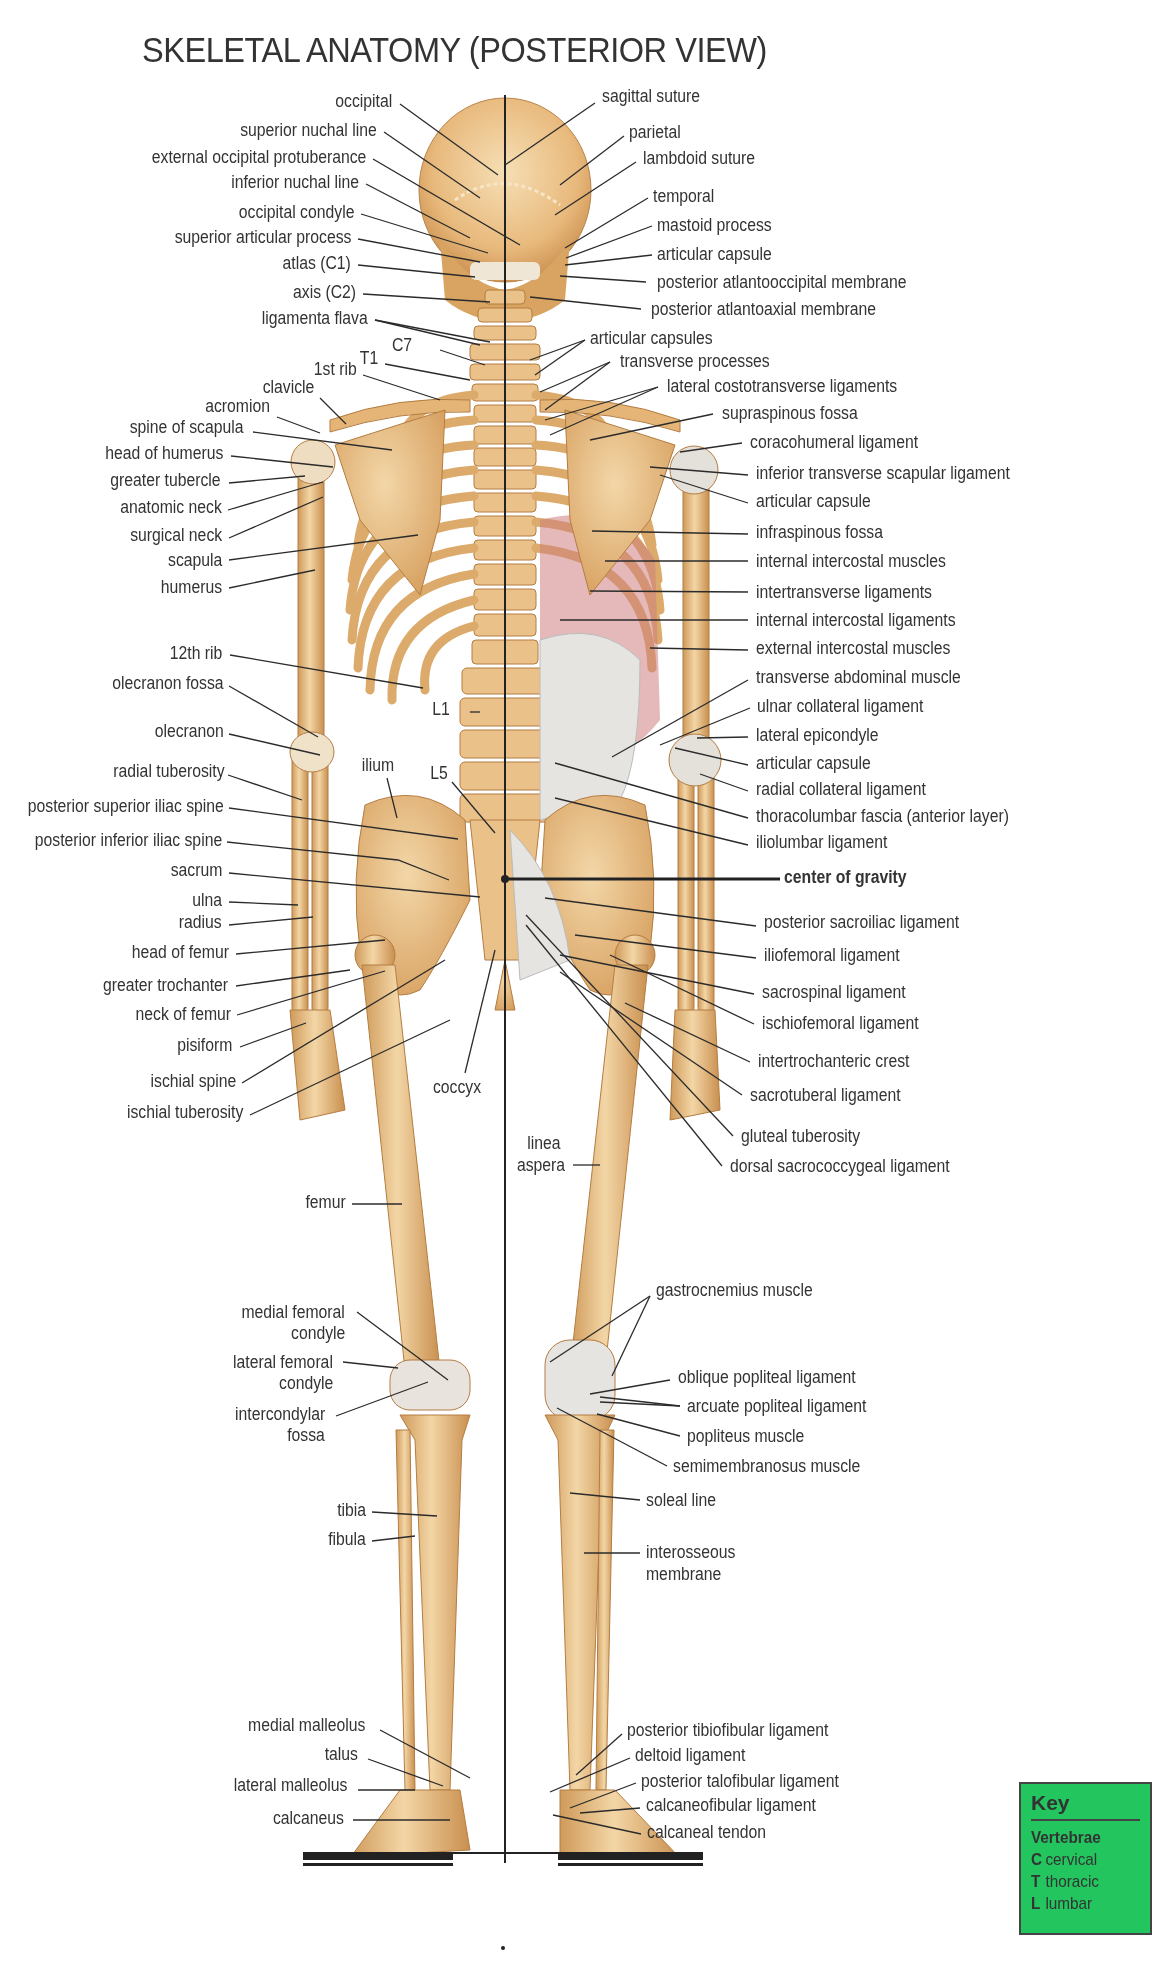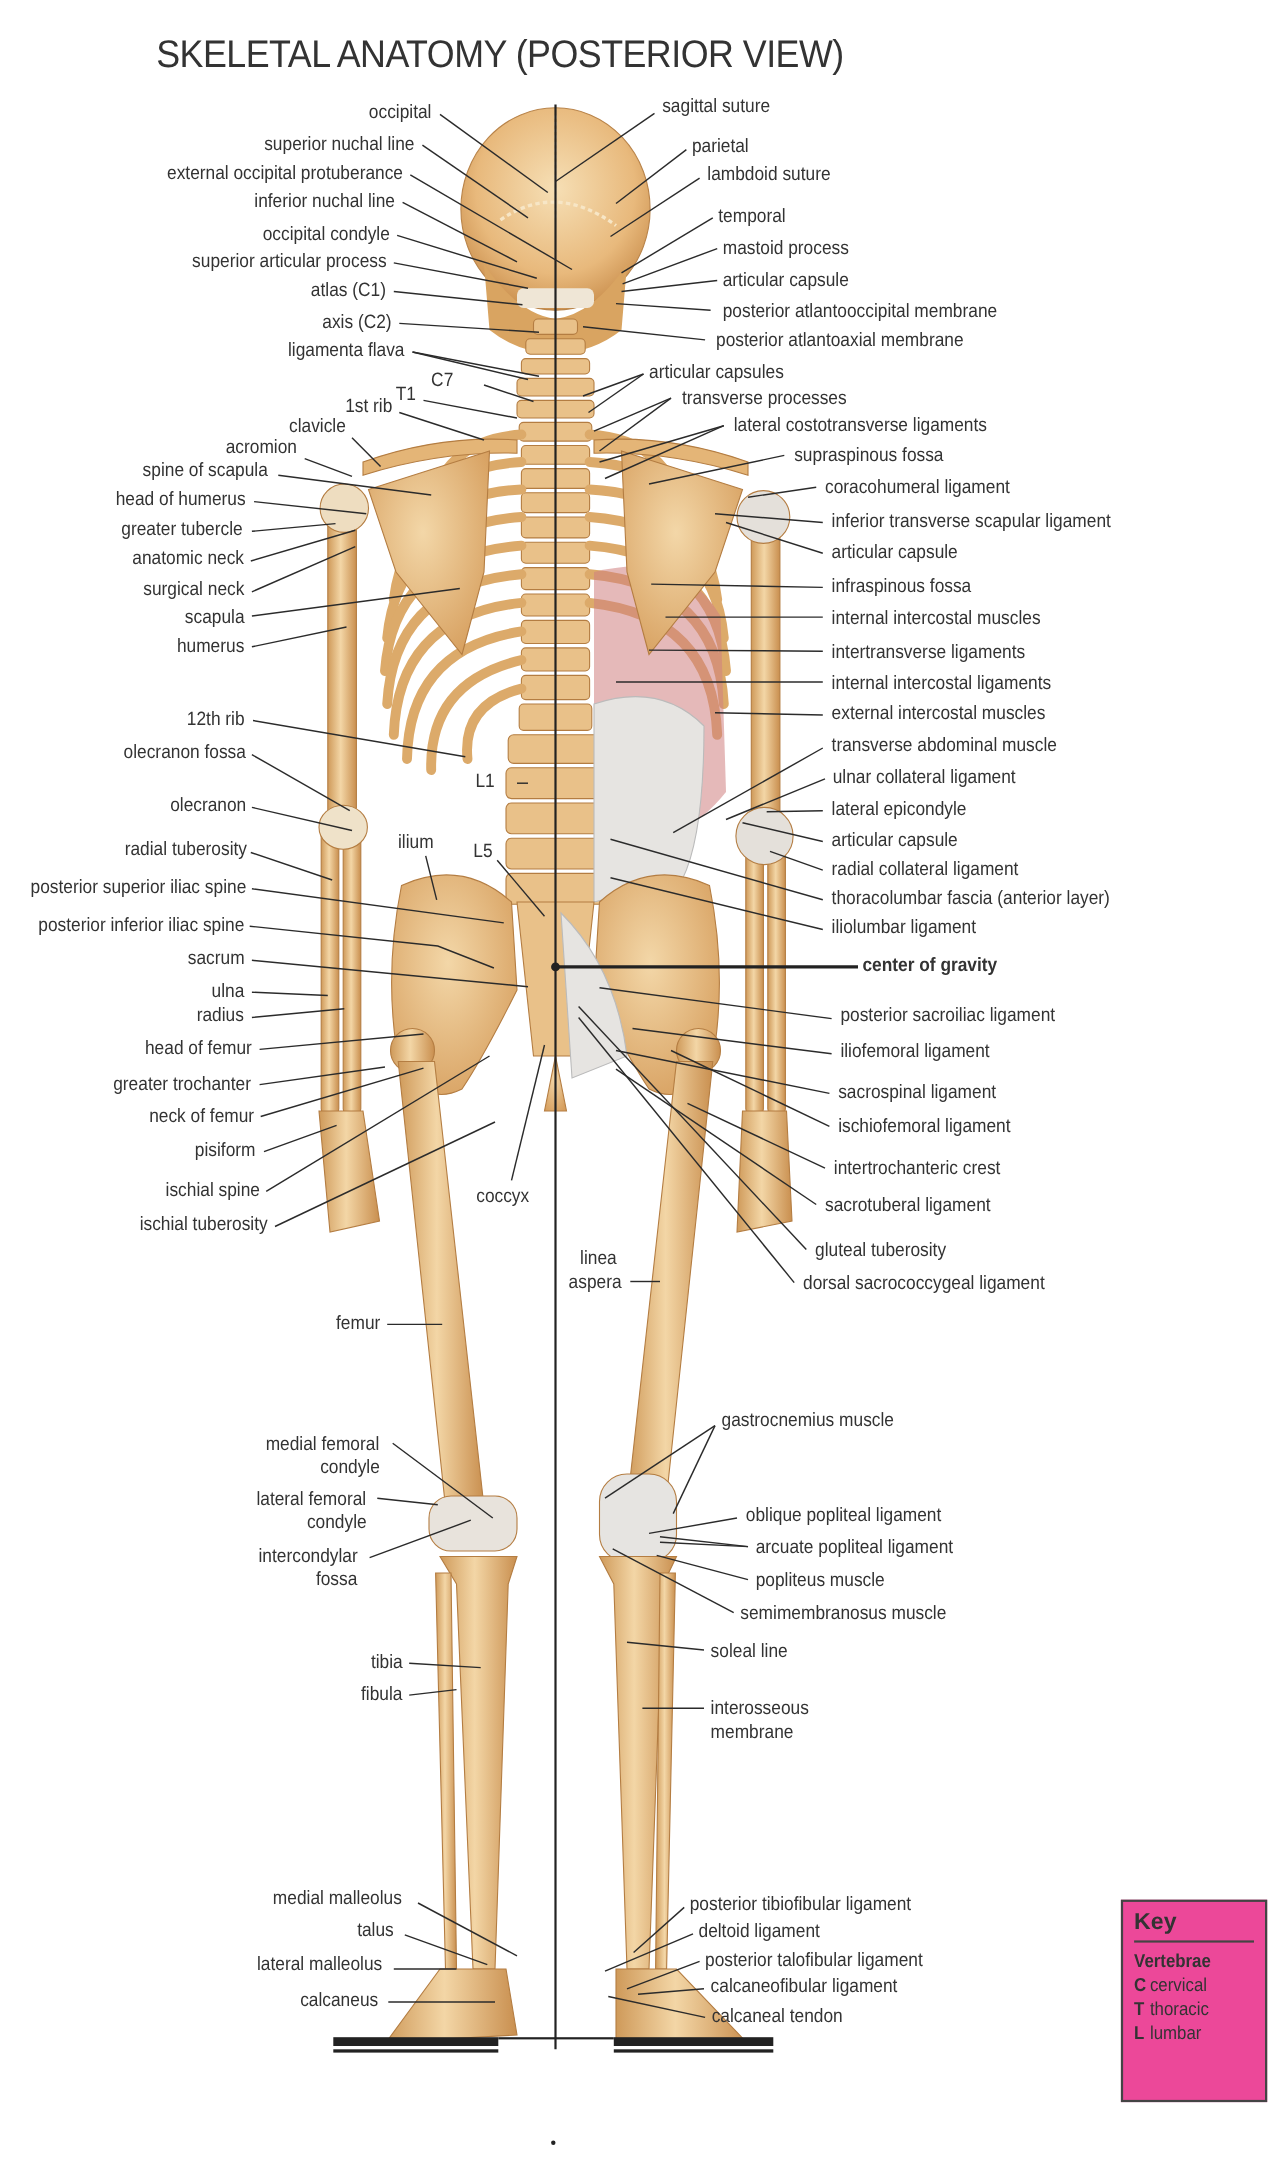--- a/index.html
+++ b/index.html
@@ -4,21 +4,21 @@
 <style>
   html,body{margin:0;padding:0;background:#fff;}
   body{width:1157px;height:1981px;position:relative;overflow:hidden;font-family:"Liberation Sans",sans-serif;color:#2b2b2b;}
   #title{position:absolute;left:142px;top:30px;font-size:35px;letter-spacing:-0.5px;color:#333;white-space:nowrap;transform:scaleX(0.93);transform-origin:left top;}
   svg#art{position:absolute;left:0;top:0;}
   .lbl{position:absolute;font-size:17.5px;line-height:20px;white-space:nowrap;color:#333;transform:scaleX(0.9);}
   .lbl.r{transform-origin:right center;text-align:right;}
   .lbl.l{transform-origin:left center;}
   .lbl.c{transform-origin:center center;text-align:center;}
   .lbl.b{font-weight:bold;}
-  #key{position:absolute;left:1019px;top:1727px;width:133px;height:184px;border:2px solid #444;box-sizing:border-box;padding:6px 10px;background:#ec4899;}
+  #key{position:absolute;left:1019px;top:1782px;width:133px;height:153px;border:2px solid #444;box-sizing:border-box;padding:6px 10px;background:#22c55e;}
   #key .kt{font-size:21px;font-weight:bold;line-height:26px;color:#333;}
   #key hr{border:0;border-top:2px solid #444;margin:3px 0 6px 0;}
   #key .kh{font-size:17px;font-weight:bold;line-height:22px;color:#333;transform:scaleX(0.9);transform-origin:left center;}
   #key .kr{font-size:17px;line-height:22px;color:#333;transform:scaleX(0.9);transform-origin:left center;white-space:nowrap;}
   #key .kr b{display:inline-block;width:16px;}
 </style>
 </head>
 <body>
 
 <div id="title">SKELETAL ANATOMY (POSTERIOR VIEW)</div>

